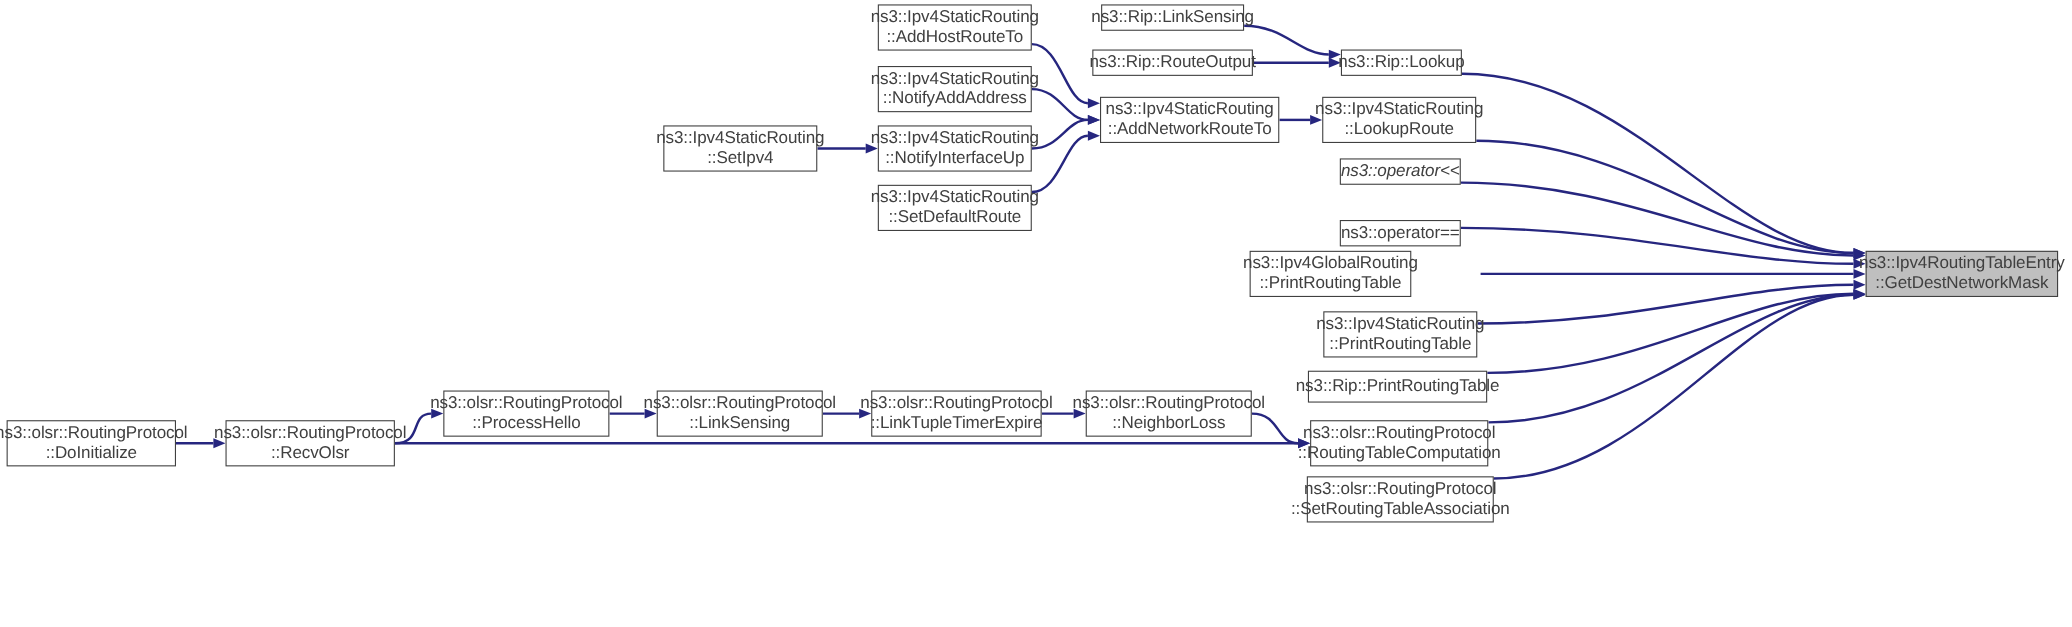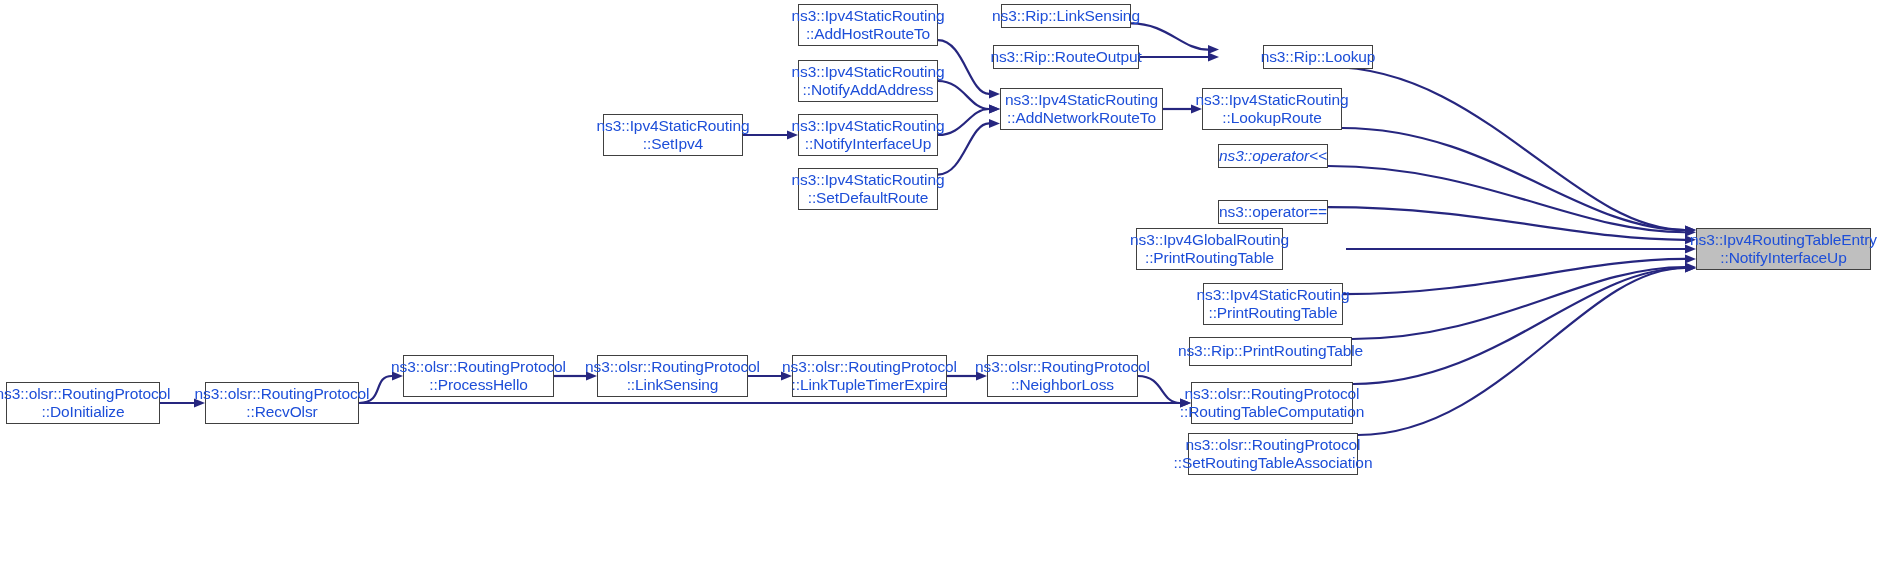--- a/index.html
+++ b/index.html
@@ -36,21 +36,21 @@
   .node-box {
     position: absolute;
     box-sizing: border-box;
     background: #ffffff;
     border: 1.6px solid #404040;
     display: flex;
     align-items: center;
     justify-content: center;
     text-align: center;
     line-height: 1.18;
-    color: #1d4ed8;
+    color: #404040;
     font-size: 15.5px;
     font-family: "Liberation Sans", sans-serif;
     letter-spacing: -0.1px;
     white-space: pre-line;
     cursor: pointer;
   }
   .node-box.highlight {
     background: #bfbfbf;
     border-color: #404040;
   }
@@ -111,40 +111,40 @@
       <polygon points="792,376 781,371.5 781,380.5" class="arrow-head"></polygon>
       <path d="M 947 376 L 976 376" class="edge-path"></path>
       <polygon points="987,376 976,371.5 976,380.5" class="arrow-head"></polygon>
       <path d="M 1138 376 C 1164 376, 1160 403, 1180 403" class="edge-path"></path>
       <polygon points="1191,403 1180,398.5 1180,407.5" class="arrow-head"></polygon>
     </svg>
   <div id="node-layer">
       <div class="node-box" style="left: 798px; top: 4px; width: 140px; height: 42px;"><span class="node-label">ns3::Ipv4StaticRouting
 ::AddHostRouteTo</span></div>
       <div class="node-box" style="left: 1001px; top: 4px; width: 130px; height: 24px;"><span class="node-label">ns3::Rip::LinkSensing</span></div>
-      <div class="node-box" style="left: 1219px; top: 45px; width: 110px; height: 24px; margin-left: 44px;"><span class="node-label">ns3::Rip::Lookup</span></div>
+      <div class="node-box" style="left: 1219px; top: 45px; width: 110px; height: 24px;"><span class="node-label">ns3::Rip::Lookup</span></div>
       <div class="node-box" style="left: 798px; top: 60px; width: 140px; height: 42px;"><span class="node-label">ns3::Ipv4StaticRouting
 ::NotifyAddAddress</span></div>
       <div class="node-box" style="left: 993px; top: 45px; width: 146px; height: 24px; align-items: center;"><span class="node-label">ns3::Rip::RouteOutput</span></div>
       <div class="node-box" style="left: 1000px; top: 88px; width: 163px; height: 42px;"><span class="node-label">ns3::Ipv4StaticRouting
 ::AddNetworkRouteTo</span></div>
       <div class="node-box" style="left: 1202px; top: 88px; width: 140px; height: 42px;"><span class="node-label">ns3::Ipv4StaticRouting
 ::LookupRoute</span></div>
       <div class="node-box" style="left: 603px; top: 114px; width: 140px; height: 42px;"><span class="node-label">ns3::Ipv4StaticRouting
 ::SetIpv4</span></div>
       <div class="node-box" style="left: 798px; top: 114px; width: 140px; height: 42px;"><span class="node-label">ns3::Ipv4StaticRouting
 ::NotifyInterfaceUp</span></div>
       <div class="node-box" style="left: 1218px; top: 144px; width: 110px; height: 24px; font-style: italic;"><span class="node-label">ns3::operator&lt;&lt;</span></div>
       <div class="node-box" style="left: 798px; top: 168px; width: 140px; height: 42px;"><span class="node-label">ns3::Ipv4StaticRouting
 ::SetDefaultRoute</span></div>
       <div class="node-box" style="left: 1218px; top: 186px; width: 110px; height: 24px; margin-top: 14px;"><span class="node-label">ns3::operator==</span></div>
       <div class="node-box" style="left: 1136px; top: 228px; width: 147px; height: 42px;"><span class="node-label">ns3::Ipv4GlobalRouting
 ::PrintRoutingTable</span></div>
       <div class="node-box highlight" style="left: 1696px; top: 228px; width: 175px; height: 42px;"><span class="node-label">ns3::Ipv4RoutingTableEntry
-::NotifyInterfaceUp</span></div>
+::GetDestNetworkMask</span></div>
       <div class="node-box" style="left: 1203px; top: 283px; width: 140px; height: 42px;"><span class="node-label">ns3::Ipv4StaticRouting
 ::PrintRoutingTable</span></div>
       <div class="node-box" style="left: 1189px; top: 337px; width: 163px; height: 29px;"><span class="node-label">ns3::Rip::PrintRoutingTable</span></div>
       <div class="node-box" style="left: 403px; top: 355px; width: 151px; height: 42px;"><span class="node-label">ns3::olsr::RoutingProtocol
 ::ProcessHello</span></div>
       <div class="node-box" style="left: 597px; top: 355px; width: 151px; height: 42px;"><span class="node-label">ns3::olsr::RoutingProtocol
 ::LinkSensing</span></div>
       <div class="node-box" style="left: 792px; top: 355px; width: 155px; height: 42px;"><span class="node-label">ns3::olsr::RoutingProtocol
 ::LinkTupleTimerExpire</span></div>
       <div class="node-box" style="left: 987px; top: 355px; width: 151px; height: 42px;"><span class="node-label">ns3::olsr::RoutingProtocol

